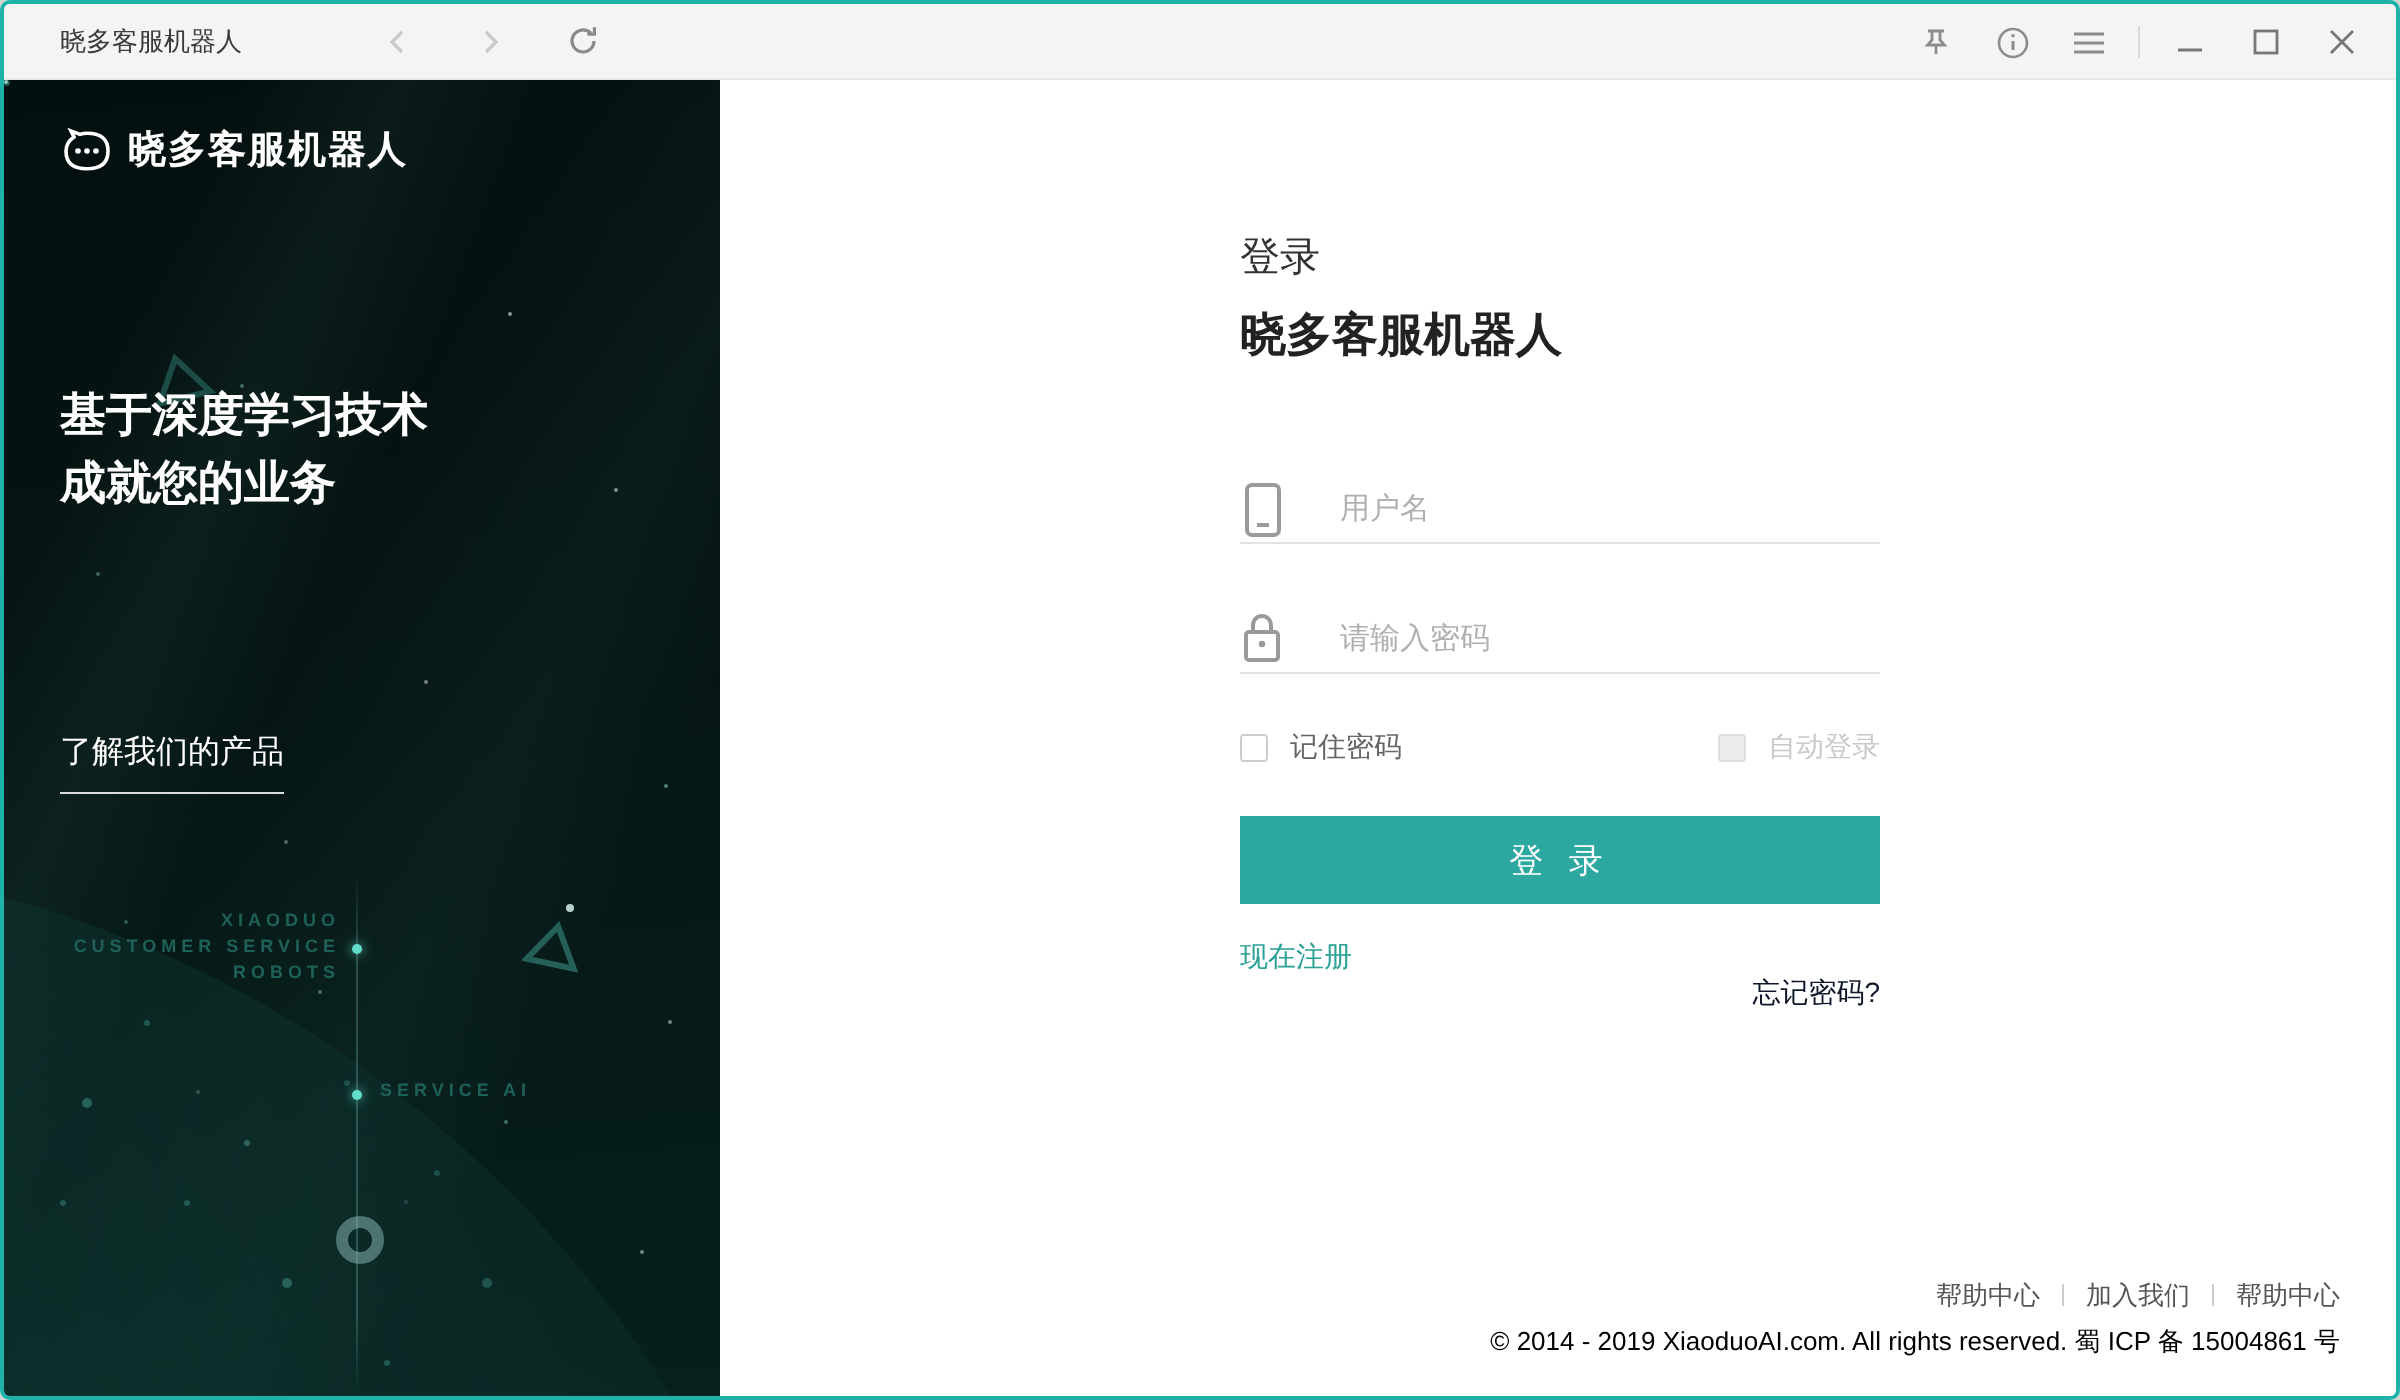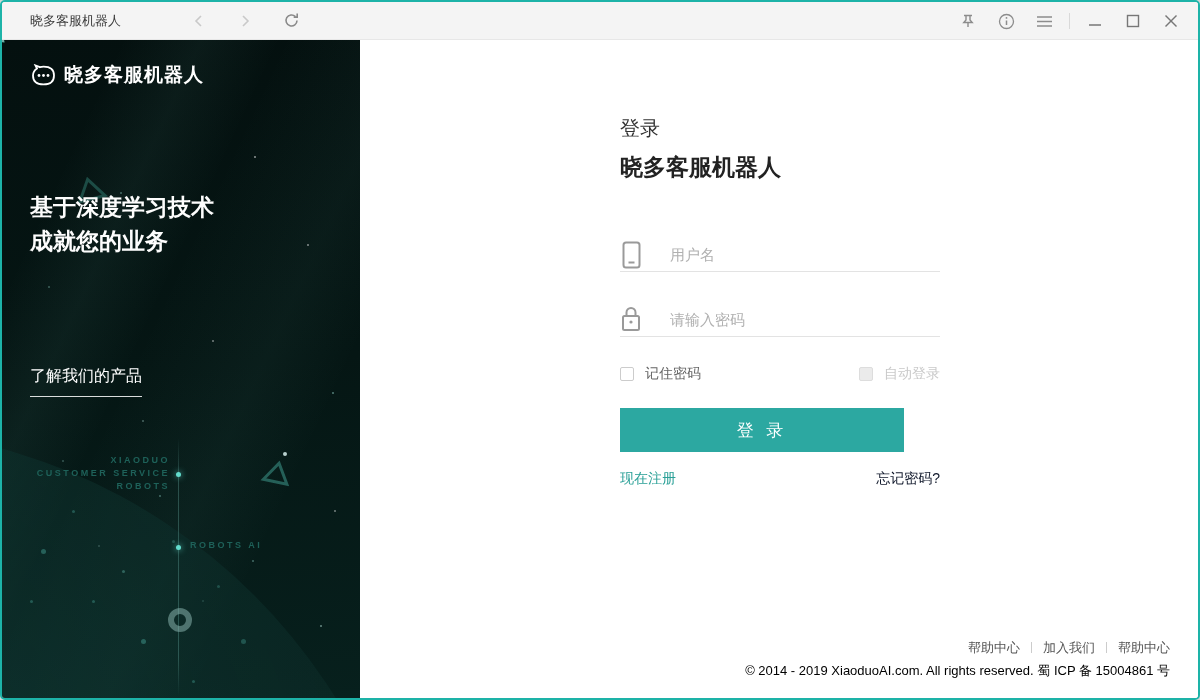--- a/index.html
+++ b/index.html
@@ -65,22 +65,22 @@
   .row-pass{top:188px;}
   .input-row .field-icon{width:22px;display:flex;justify-content:center;}
   .input-row input{flex:1;border:none;outline:none;background:transparent;margin-left:26px;font-size:15px;color:#333;font-family:inherit;}
   .input-row input::placeholder{color:#b0b0b0;}
   .check-row{position:absolute;top:250px;left:0;width:320px;display:flex;align-items:center;font-size:14px;}
   .cbx{width:14px;height:14px;border:1px solid #ccc;border-radius:2px;background:#fff;cursor:pointer;}
   .cbx.disabled{background:#ebebeb;border-color:#ddd;cursor:default;}
   .cbx-label{margin-left:11px;color:#666;}
   .cbx-label.disabled{color:#c9c9c9;}
   .check-right{margin-left:auto;display:flex;align-items:center;}
-  .login-btn{position:absolute;top:293px;left:0;width:284px;height:44px;background:#2ca8a1;color:#fff;border:none;font-size:17px;letter-spacing:4px;cursor:pointer;font-family:inherit;}
-  .links-row{position:absolute;top:355px;left:0;width:320px;display:flex;font-size:14px;}
+  .login-btn{position:absolute;top:293px;left:0;width:320px;height:44px;background:#2ca8a1;color:#fff;border:none;font-size:17px;letter-spacing:4px;cursor:pointer;font-family:inherit;}
+  .links-row{position:absolute;top:355px;left:0;width:320px;display:flex;font-size:14px;flex-direction:column;}
   .register-link{color:#2aa097;cursor:pointer;}
   .forgot-link{margin-left:auto;color:#0f172a;cursor:pointer;}
   .footer{position:absolute;right:28px;bottom:16px;text-align:right;line-height:23px;}
   .footer-links{font-size:13px;color:#555;}
   .footer-links .flink{cursor:pointer;}
   .fl-sep{display:inline-block;width:1px;height:11px;background:#ccc;margin:0 11px;vertical-align:-1px;}
   .copyright{font-size:13px;color:#000000;}
 
   svg{display:block;}
 </style>
@@ -212,21 +212,21 @@
 
       <div class="vline"></div>
       <div class="node-dot" style="left:174px;top:432px;"></div>
       <div class="node-dot" style="left:174px;top:505px;"></div>
 
       <div class="deco-block">
         <div>XIAODUO</div>
         <div>CUSTOMER SERVICE</div>
         <div>ROBOTS</div>
       </div>
-      <div class="deco-ai">ROBOTS AI</div>
+      <div class="deco-ai">SERVICE AI</div>
 
       <div class="ring"></div>
     </div>
 
     <div class="main">
       <div class="login-form">
         <div class="form-title">登录</div>
         <div class="form-subtitle">晓多客服机器人</div>
 
         <div class="input-row row-pass">

